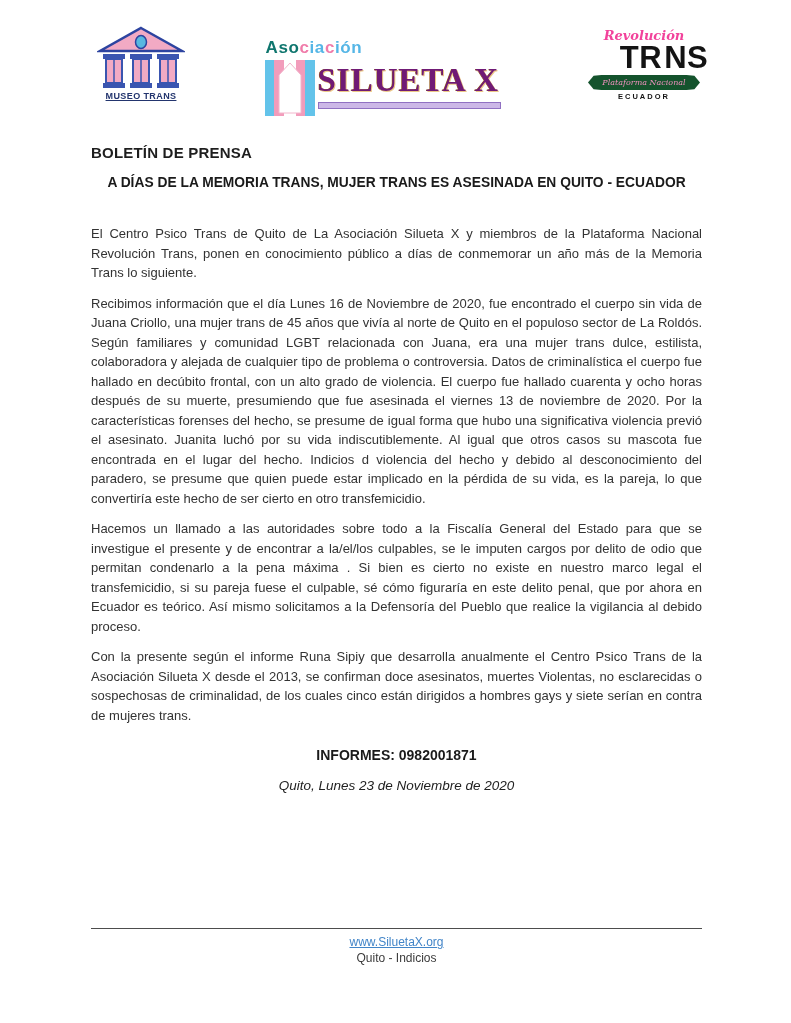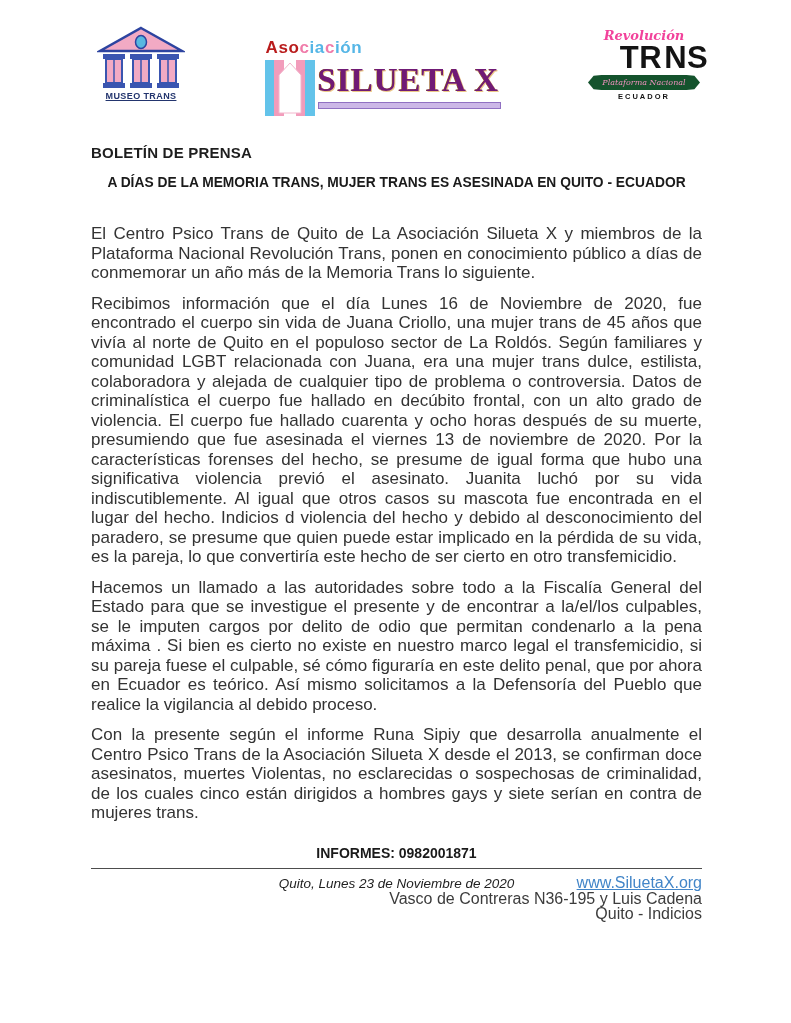--- a/index.html
+++ b/index.html
@@ -35,31 +35,31 @@
   .rev-ribbon { width:112px; height:15px; margin:2px auto 0; background:#14532d; display:flex; align-items:center; justify-content:center;
       clip-path:polygon(0 50%, 5% 5%, 12% 0, 88% 0, 95% 5%, 100% 50%, 95% 95%, 88% 100%, 12% 100%, 5% 95%); }
   .rev-ribbon span { font-family:"DejaVu Serif", serif; font-style:italic; font-size:8px; color:#f091be; white-space:nowrap; }
   .rev-country { font-size:7.5px; font-weight:700; letter-spacing:2px; color:#141414; margin-top:2px; }
 
   
   .doc-title { text-align:left; font-size:15px; font-weight:700; color:#1e1e1e; letter-spacing:.2px; margin-top:22px; }
   .doc-subtitle { text-align:center; font-size:13.8px; font-weight:700; color:#1a1a1a; margin-top:14px; }
 
   
-  .body-text { margin-top:34px; font-size:17px; line-height:19.5px; color:#333; text-align:justify; }
+  .body-text { margin-top:34px; font-size:13px; line-height:19.5px; color:#333; text-align:justify; }
   .body-text p { margin-bottom:11px; }
 
   
   .callout { text-align:center; margin-top:22px; }
   .slogan { color:#d3261c; font-weight:700; font-size:14px; }
   .informes { color:#1a1a1a; font-weight:700; font-size:14px; margin-top:17px; }
   .dateline { font-style:italic; font-size:13.5px; color:#222; margin-top:15px; }
 
   
-  .doc-footer { position:absolute; left:91px; right:89px; top:868px; text-align:right; font-size:16px; line-height:15.5px; color:#3c3c3c; }
+  .doc-footer { position:absolute; left:91px; right:89px; top:928px; text-align:center; font-size:12px; line-height:15.5px; color:#3c3c3c; }
   .footer-rule { border-top:1.5px solid #4d4d4d; margin-bottom:6px; }
   .footer-link { color:#4285c8; text-decoration:underline; cursor:pointer; }
 </style>
 </head>
 <body>
 
 <div class="page">
 
   <header class="logo-row">
 
@@ -79,21 +79,21 @@
           <rect x="60" y="28" width="22" height="5" fill="#3a55b0"></rect>
           <rect x="63" y="33" width="16" height="24" fill="#f2aac4" stroke="#3a55b0" stroke-width="2"></rect>
           <line x1="71" y1="33" x2="71" y2="57" stroke="#3a55b0" stroke-width="1.5"></line>
           <rect x="60" y="57" width="22" height="5" fill="#3a55b0"></rect>
         </g>
       </svg>
       <div class="museo-label">MUSEO TRANS</div>
     </div>
 
     <div class="logo-silueta">
-      <div class="asoc-word"><span style="color: #b91c1c;">Aso</span><span style="color: rgb(240, 124, 170);">c</span><span style="color: rgb(85, 182, 230);">ia</span><span style="color: rgb(240, 124, 170);">c</span><span style="color: rgb(85, 182, 230);">ión</span></div>
+      <div class="asoc-word"><span style="color: #0f766e;">Aso</span><span style="color: rgb(240, 124, 170);">c</span><span style="color: rgb(85, 182, 230);">ia</span><span style="color: rgb(240, 124, 170);">c</span><span style="color: rgb(85, 182, 230);">ión</span></div>
       <div class="silueta-main">
         <div class="silueta-flag">
           <svg width="26" height="56" viewBox="0 0 26 56">
             <path d="M13,3 L24,15 L24,53 L2,53 L2,15 Z" fill="#ffffff" stroke="#f2b6cc" stroke-width="1"></path>
           </svg>
         </div>
         <div class="silueta-wordmark">
           <div class="silueta-name">SILUETA X</div>
           <div class="silueta-bar"></div>
         </div>
@@ -125,17 +125,16 @@
   </section>
 
   <section class="callout">
     <p class="informes">INFORMES: 0982001871</p>
     <p class="dateline">Quito, Lunes 23 de Noviembre de 2020</p>
   </section>
 
   <footer class="doc-footer">
     <div class="footer-rule"></div>
     <div><a class="footer-link">www.SiluetaX.org</a></div>
-    <div>Vasco de Contreras N36-195 y Luis Cadena</div>
     <div>Quito - Indicios</div>
   </footer>
 
 </div>
 
 </body></html>

